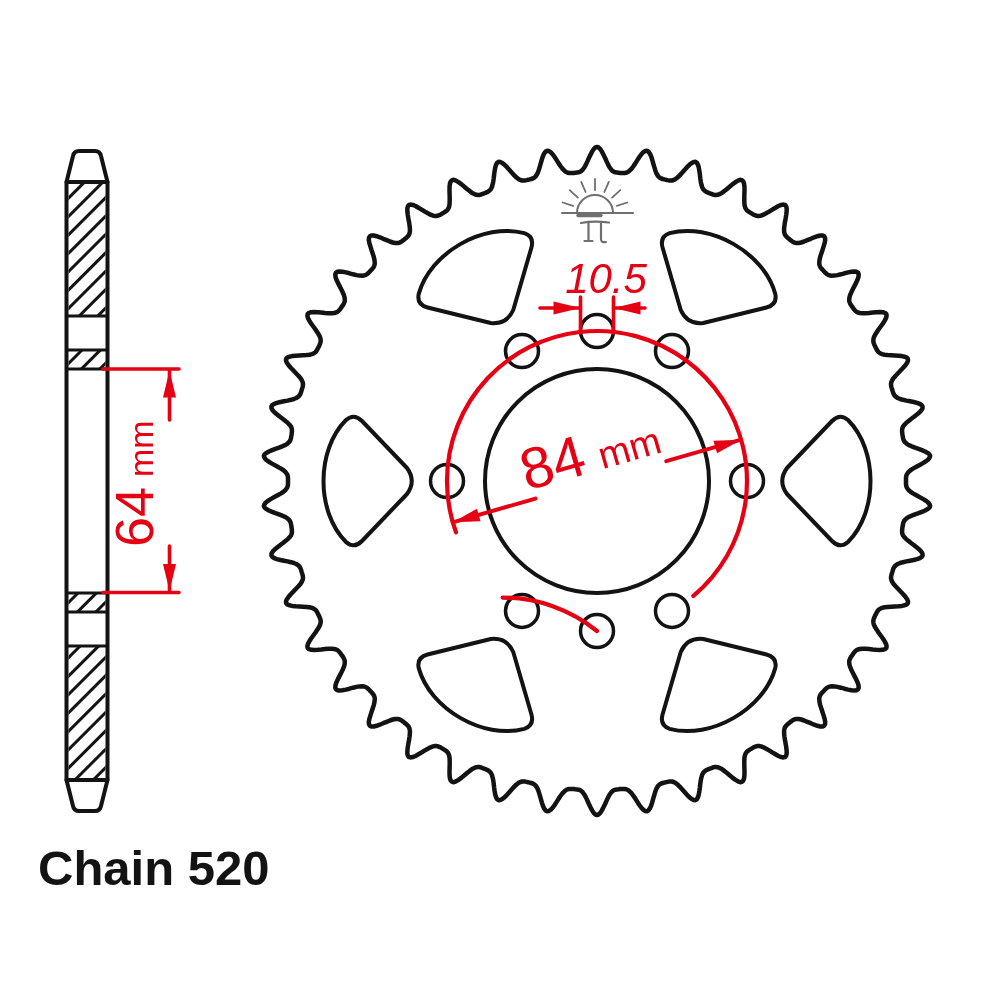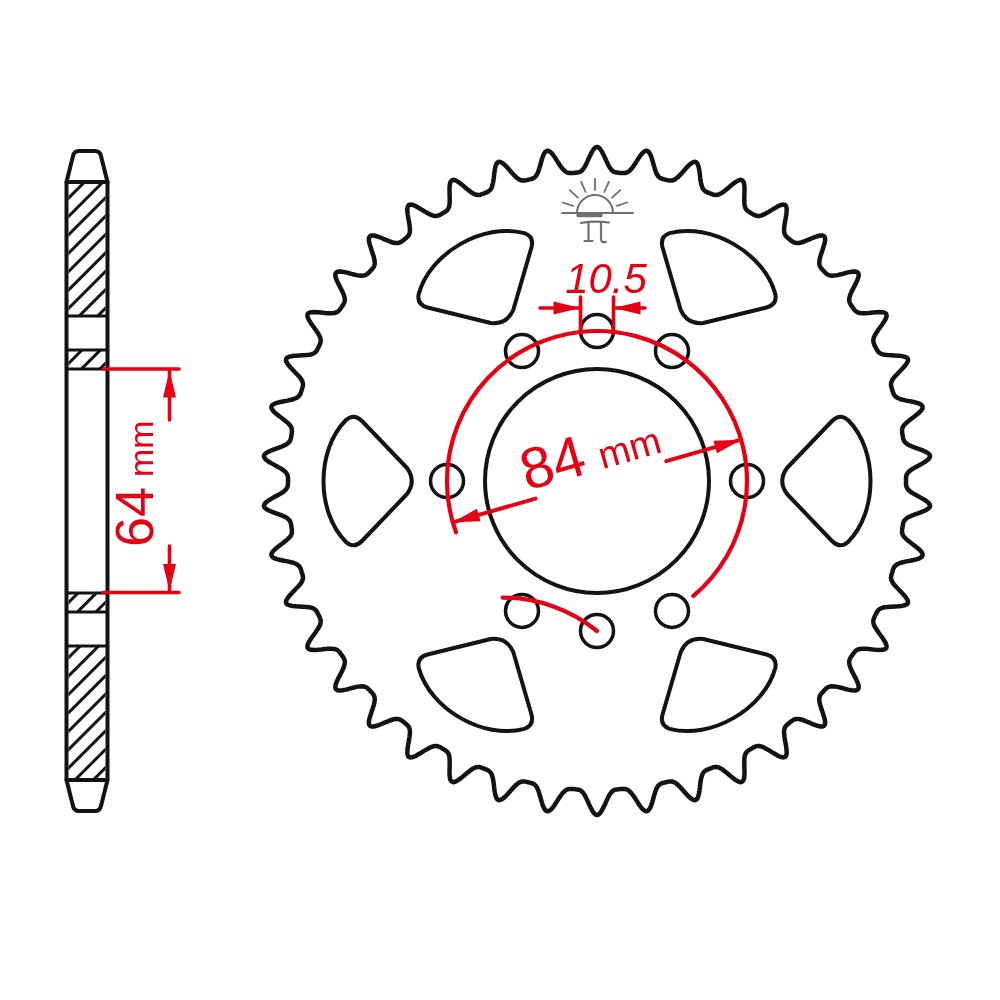--- a/index.html
+++ b/index.html
@@ -97,13 +97,14 @@
       <text class="dim big" text-anchor="end" x="0" y="0">84</text>
       <text class="dim unit" x="14" y="0">mm</text>
     </g>
 
     <g transform="translate(153,487) rotate(-90)">
       <text class="dim big64" text-anchor="end" x="0" y="0">64</text>
       <text class="dim unit64" x="10" y="0">mm</text>
     </g>
   </svg>
 
+  <div id="chain-label" class="bottom-label">Chain 520</div>
 </div>
 
 </body></html>

